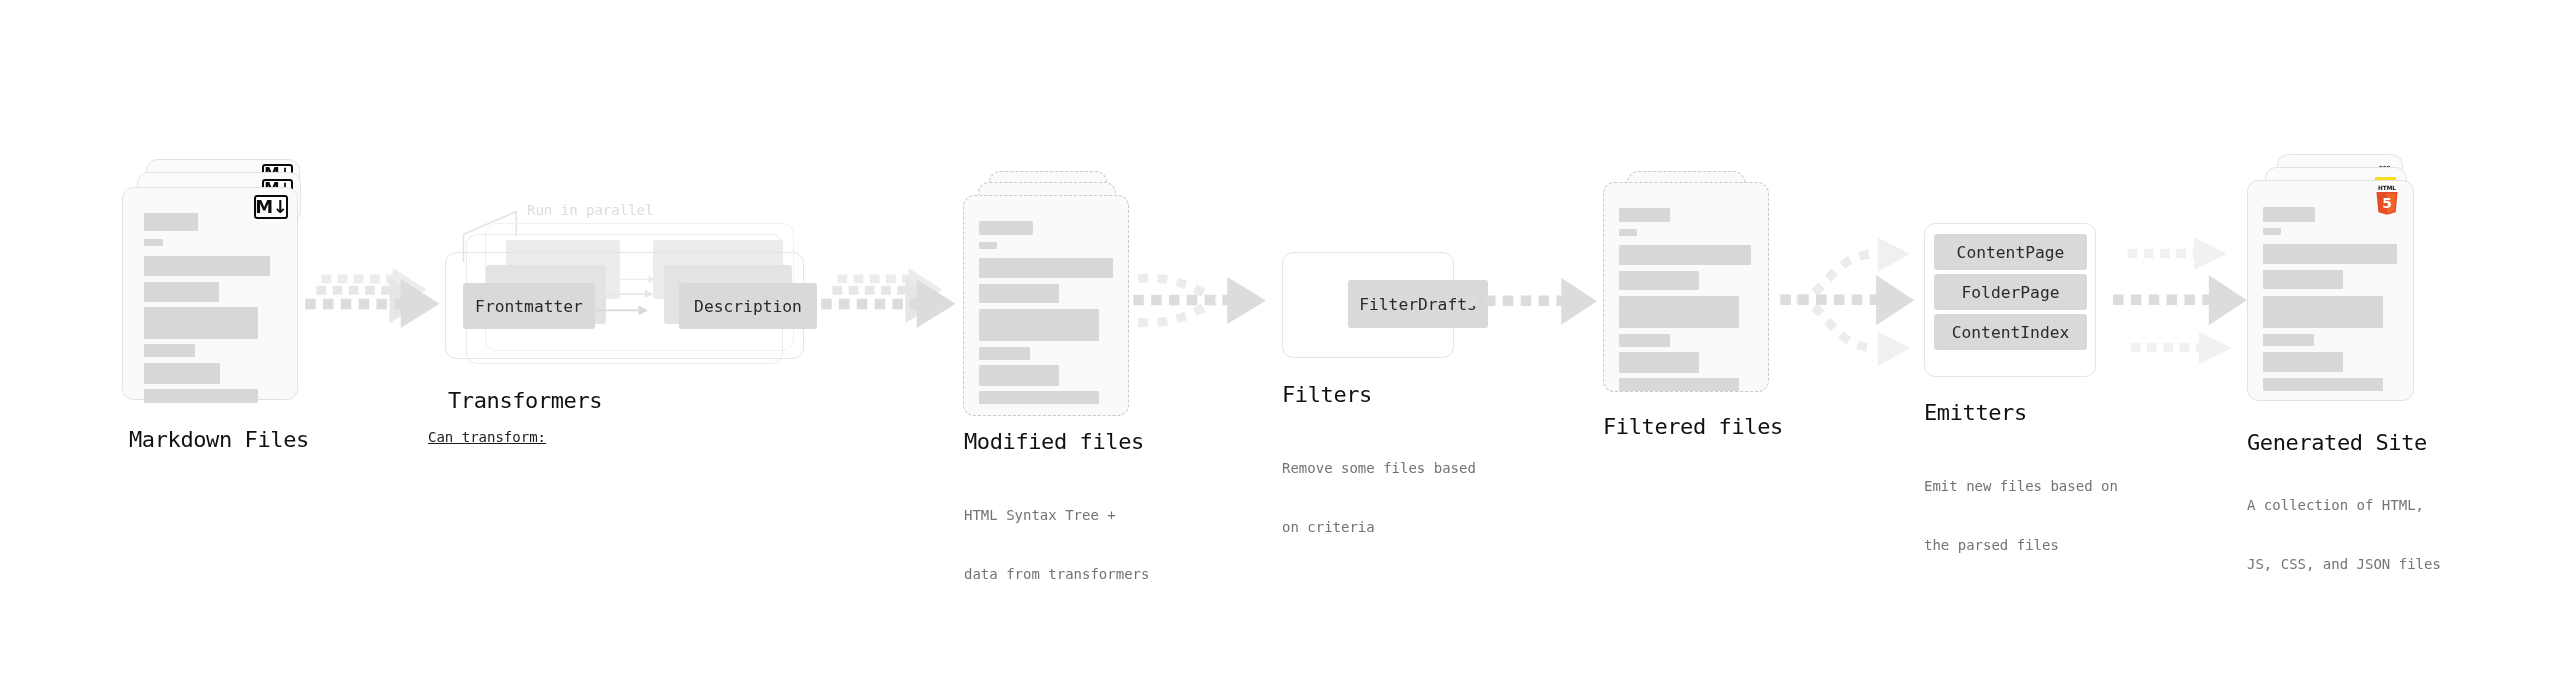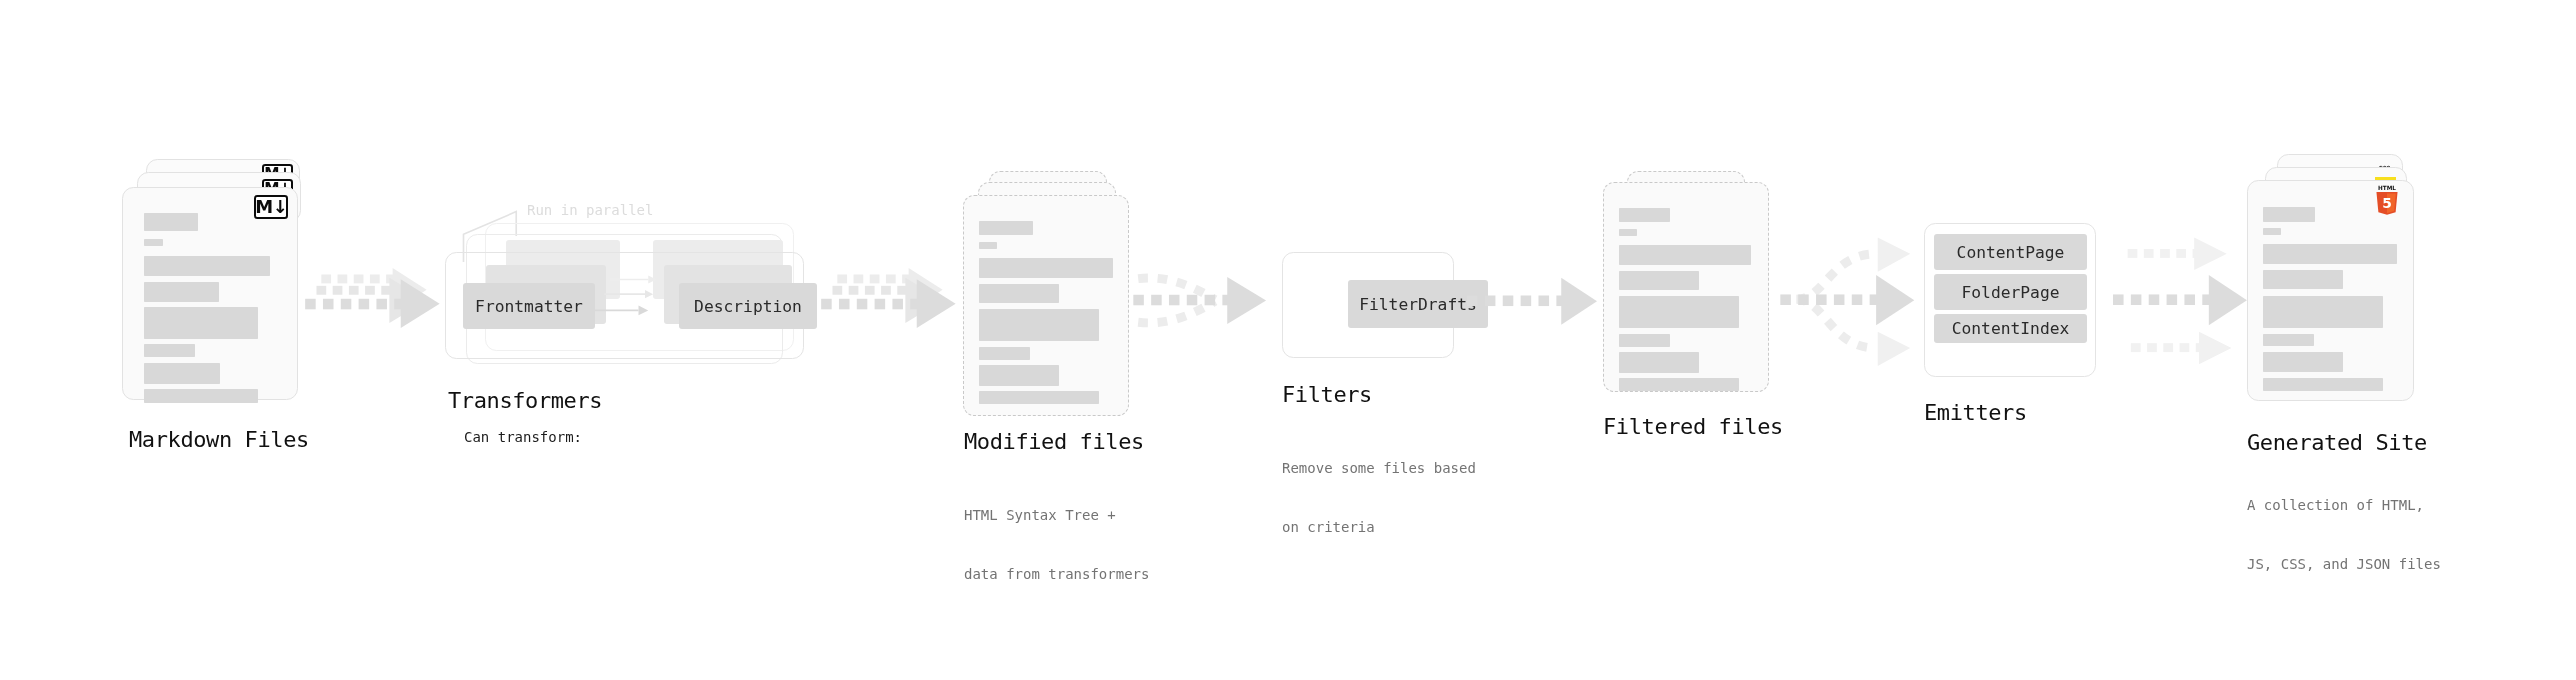--- a/index.html
+++ b/index.html
@@ -221,21 +221,21 @@
       <line x1="-20" y1="46" x2="36" y2="46"></line>
         <polygon points="36,40 48,46 36,52" fill="#d9d9d9" stroke="none"></polygon>
     </g>
   </svg>
 
   <div class="chip" style="left:463px; top:283px; width:132px; height:46px;">Frontmatter</div>
   <div class="chip" style="left:679px; top:283px; width:138px; height:46px;">Description</div>
 
   <div class="title" style="left:448px; top:388px;">Transformers</div>
 
-  <div class="sublist" style="left:464px; top:428px;">
+  <div class="sublist" style="left:428px; top:428px;text-decoration:underline;">
     <div class="lead">Can transform:</div>
   </div>
 
   <svg class="abs" style="left:821px; top:268px;" width="138" height="81" viewBox="0 0 170 100">
     <g fill="#ececec">
       <rect x="20" y="8" width="12" height="11"></rect>
         <rect x="40" y="8" width="12" height="11"></rect>
       <rect x="60" y="8" width="12" height="11"></rect>
         <rect x="80" y="8" width="12" height="11"></rect>
       <rect x="100" y="8" width="12" height="11"></rect>
@@ -344,23 +344,27 @@
         <rect x="66" y="72" width="13" height="13"></rect>
       <rect x="88" y="72" width="13" height="13"></rect>
         <rect x="110" y="72" width="13" height="13"></rect>
       <polygon points="118,48 165,79 118,110"></polygon>
     </g>
   </svg>
 
   <div class="groupbox" style="left:1924px; top:223px; width:172px; height:154px;"></div>
   <div class="chip" style="left:1934px; top:234px; width:153px; height:36px;">ContentPage</div>
   <div class="chip" style="left:1934px; top:274px; width:153px; height:36px;">FolderPage</div>
-  <div class="chip" style="left:1934px; top:314px; width:153px; height:29px;">ContentIndex</div>
+  <div class="chip" style="left:1934px; top:314px; width:153px; height:36px;">ContentIndex</div>
 
   <div class="title" style="left:1924px; top:400px;">Emitters</div>
+  <div class="subtitle" style="left:1924px; top:438px;">
+    <div>Emit new files based on</div>
+    <div>the parsed files</div>
+  </div>
 
   <svg class="abs" style="left:2113px; top:236px;" width="138" height="138" viewBox="0 0 170 170">
     <g fill="#f1f1f1">
       <rect x="18" y="16" width="12" height="11"></rect>
         <rect x="38" y="16" width="12" height="11"></rect>
       <rect x="58" y="16" width="12" height="11"></rect>
         <rect x="78" y="16" width="12" height="11"></rect>
       <rect x="98" y="16" width="12" height="11"></rect>
       <polygon points="100,2 140,22 100,42"></polygon>
     </g>

